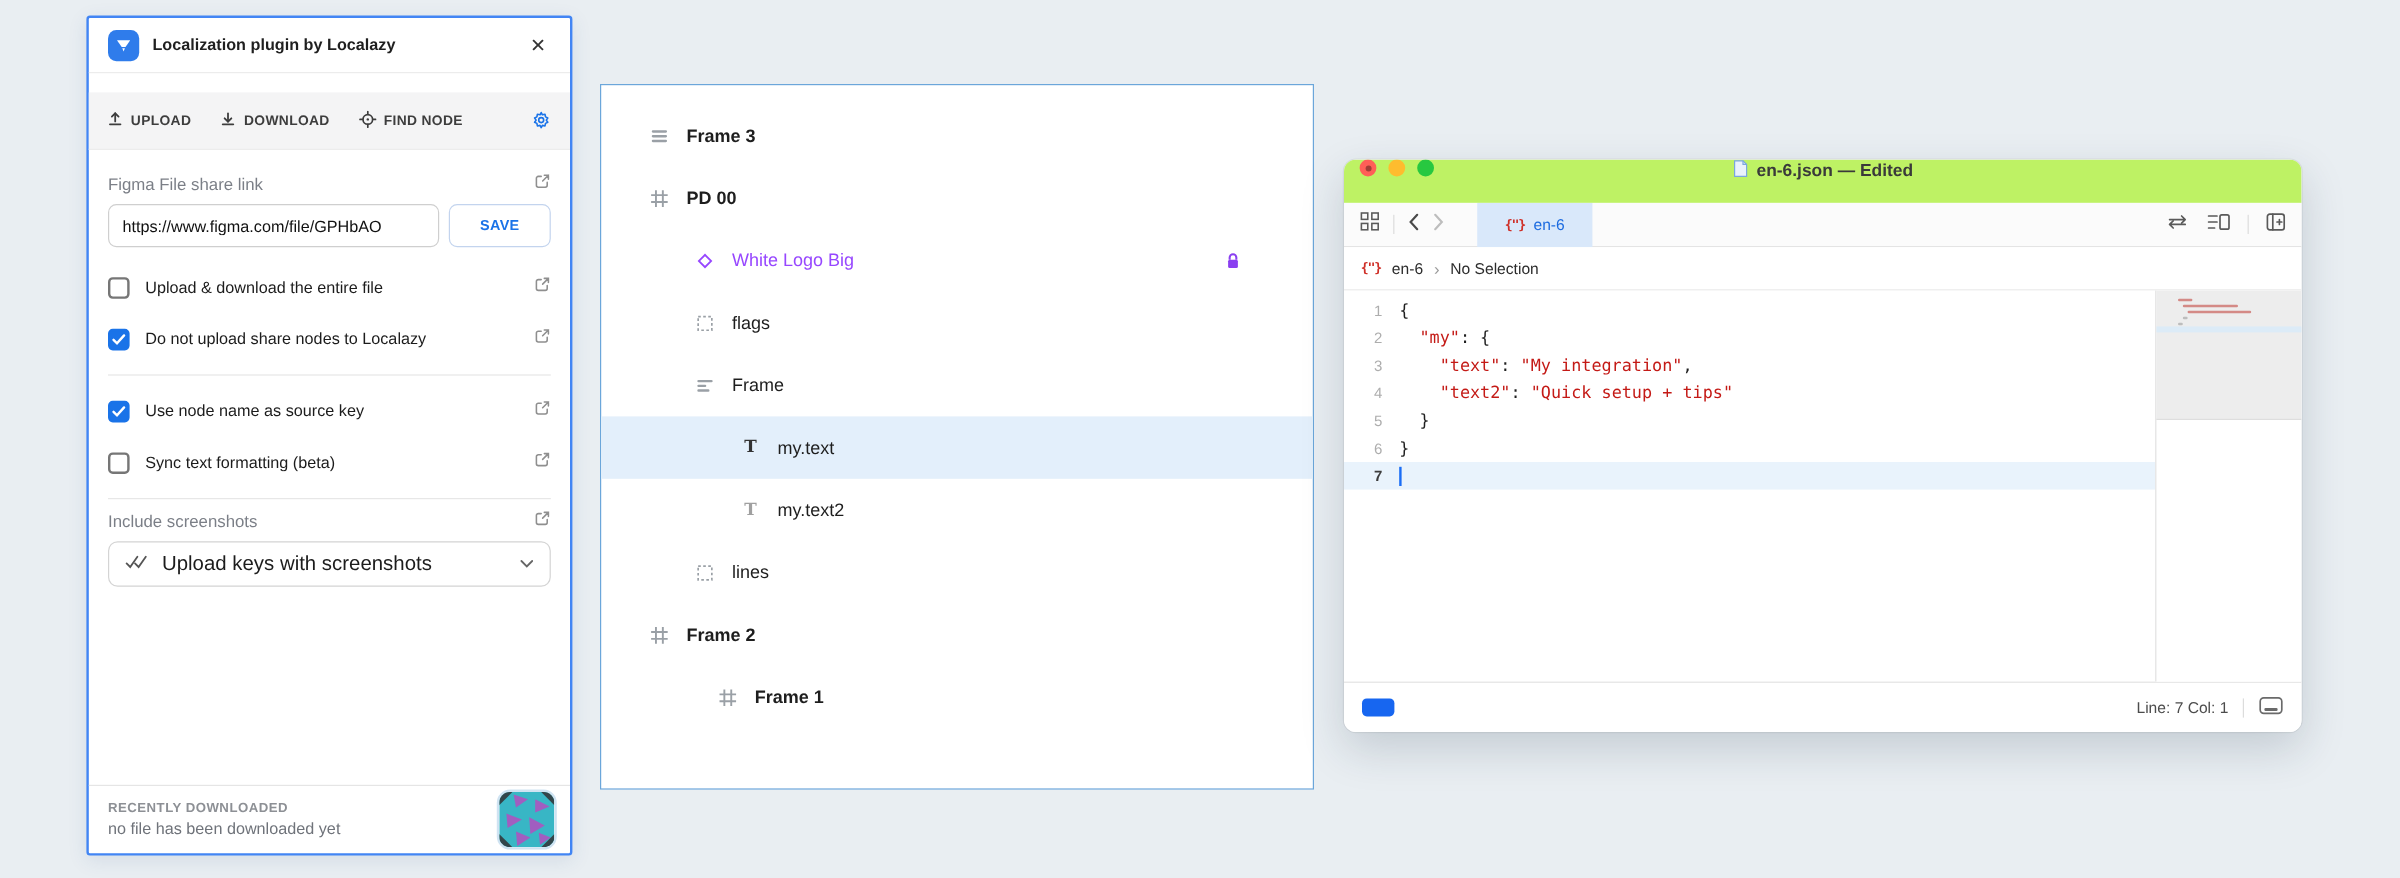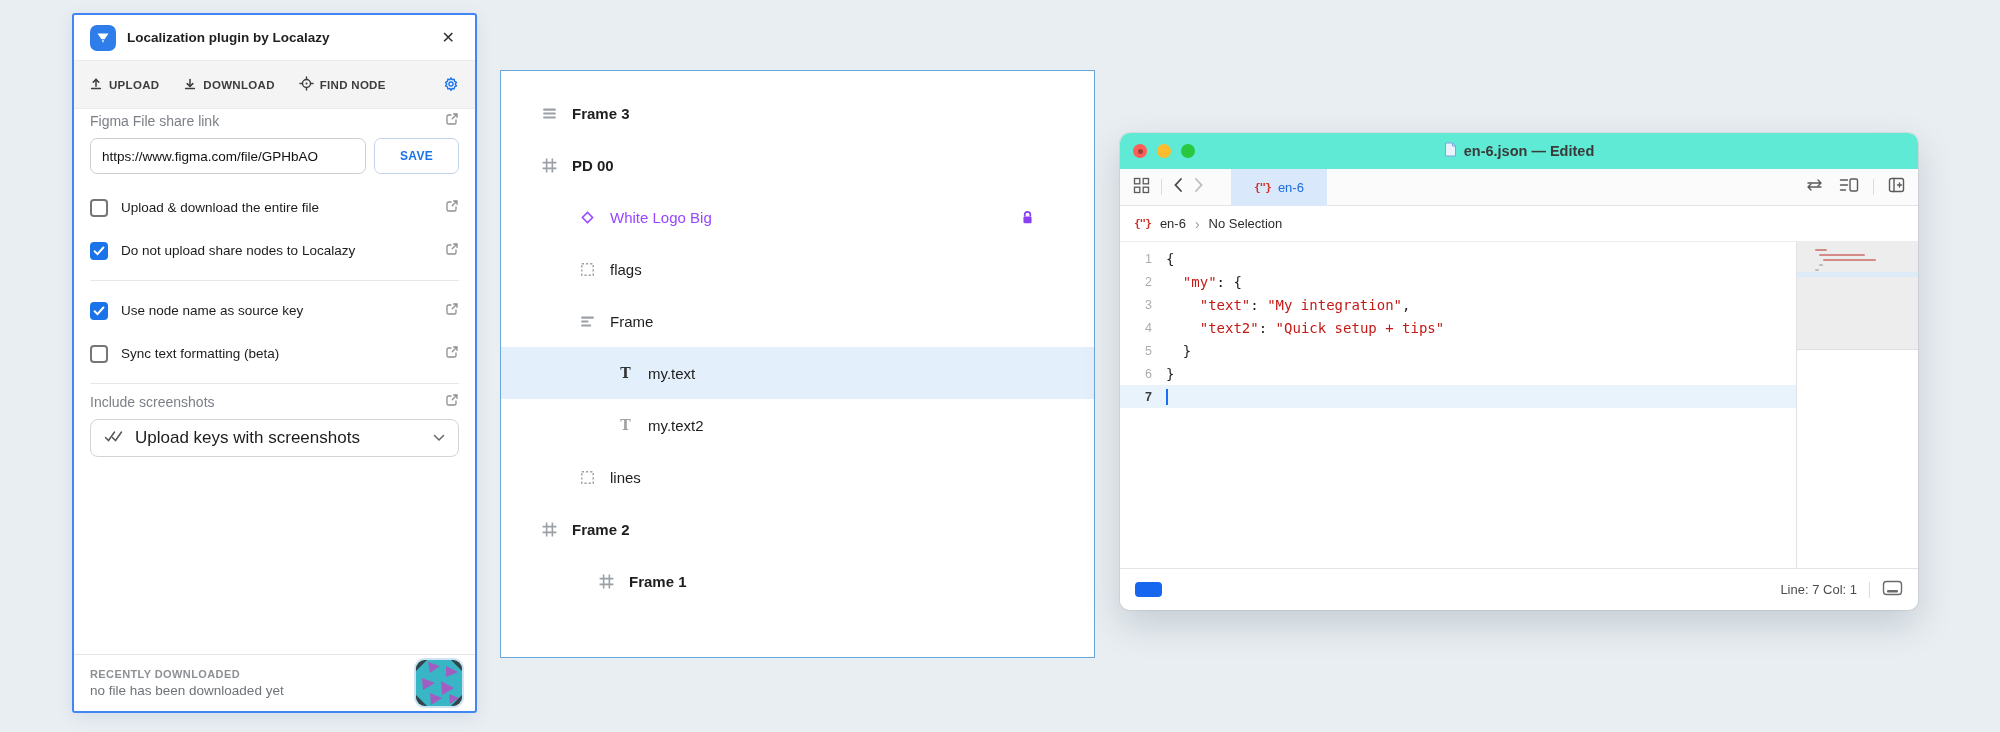--- a/index.html
+++ b/index.html
@@ -9,21 +9,21 @@
     font-family:"Liberation Sans", sans-serif;
     position:relative; overflow:hidden;
     -webkit-font-smoothing:antialiased;
   }
 
   
   .plugin{
     position:absolute; left:72px; top:13px; width:405px; height:700px;
     background:#fff; border:2px solid #4285f4; border-radius:3px;
     box-shadow:0 4px 16px rgba(40,80,140,.10);
-    display:flex; flex-direction:column;
+    display:flex; flex-direction:column;gap:16px;
   }
   .p-header{ height:46px; display:flex; align-items:center; gap:11px; padding:0 16px; border-bottom:1px solid #ececec; flex-shrink:0;}
   .p-logo{ width:26px; height:26px; border-radius:7px; background:#2f7ceb; display:flex; align-items:center; justify-content:center; flex-shrink:0;}
   .p-title{ font-size:13.5px; font-weight:700; color:#1f1f1f; flex:1;}
   .p-close{ font-size:16px; color:#333; cursor:default; padding:2px 4px;}
   .p-toolbar{ height:48px; background:#f4f4f5; display:flex; align-items:center; padding:0 15px; gap:24px; border-bottom:1px solid #ececec; flex-shrink:0;}
   .tb-btn{ display:flex; align-items:center; gap:6px; font-size:11.5px; font-weight:700; color:#3d3d3d; letter-spacing:.3px;}
   .tb-gear{ margin-left:auto; display:flex;}
   .p-body{ flex:1; padding:2px 16px 0; display:flex; flex-direction:column; overflow:visible;}
   .label-row{ display:flex; align-items:center; justify-content:space-between; margin-top:1px; color:#7b7f87; font-size:14px;}
@@ -60,21 +60,21 @@
   .layer-row.selected .t-glyph{ color:#333;}
   .layer-lock{ position:absolute; right:60px; display:flex;}
 
   
   .xcode{
     position:absolute; left:1120px; top:133px; width:798px; height:477px;
     background:#fff; border-radius:10px; overflow:hidden;
     box-shadow:0 14px 36px rgba(30,50,70,.18), 0 0 0 1px rgba(0,0,0,.06);
     display:flex; flex-direction:column;
   }
-  .x-titlebar{ height:36px; position:relative; display:flex; align-items:center; padding:0 13px; background:#5eead4; flex-shrink:0;}
+  .x-titlebar{ height:36px; position:relative; display:flex; padding:0 13px; background:#bef264; flex-shrink:0;}
   .lights{ display:flex; gap:10px; z-index:2;}
   .light{ width:14px; height:14px; border-radius:50%; display:flex; align-items:center; justify-content:center;}
   .light.red{ background:#ff5f57;} .light.yellow{ background:#febc2e;} .light.green{ background:#28c840;}
   .edited-dot{ width:5px; height:5px; border-radius:50%; background:#a33d36;}
   .x-title{ position:absolute; left:0; right:0; display:flex; justify-content:center; align-items:center; gap:7px; font-size:14.5px; font-weight:700; color:#3a3a3a;}
   .x-tabbar{ height:37px; display:flex; align-items:center; background:#fbfbfb; border-bottom:1px solid #e4e4e4; padding:0 13px; flex-shrink:0;}
   .tb-icons-left{ display:flex; align-items:center; gap:11px;}
   .vdiv{ width:1px; height:16px; background:#dcdcdc;}
   .x-tab{ height:37px; display:flex; align-items:center; gap:7px; padding:0 23px; background:#d9e8fa; color:#1c6be0; font-size:13px; margin-left:27px;}
   .json-badge{ color:#cf2f27; font-family:"DejaVu Sans Mono", monospace; font-size:11px; font-weight:700; letter-spacing:-1px;}

